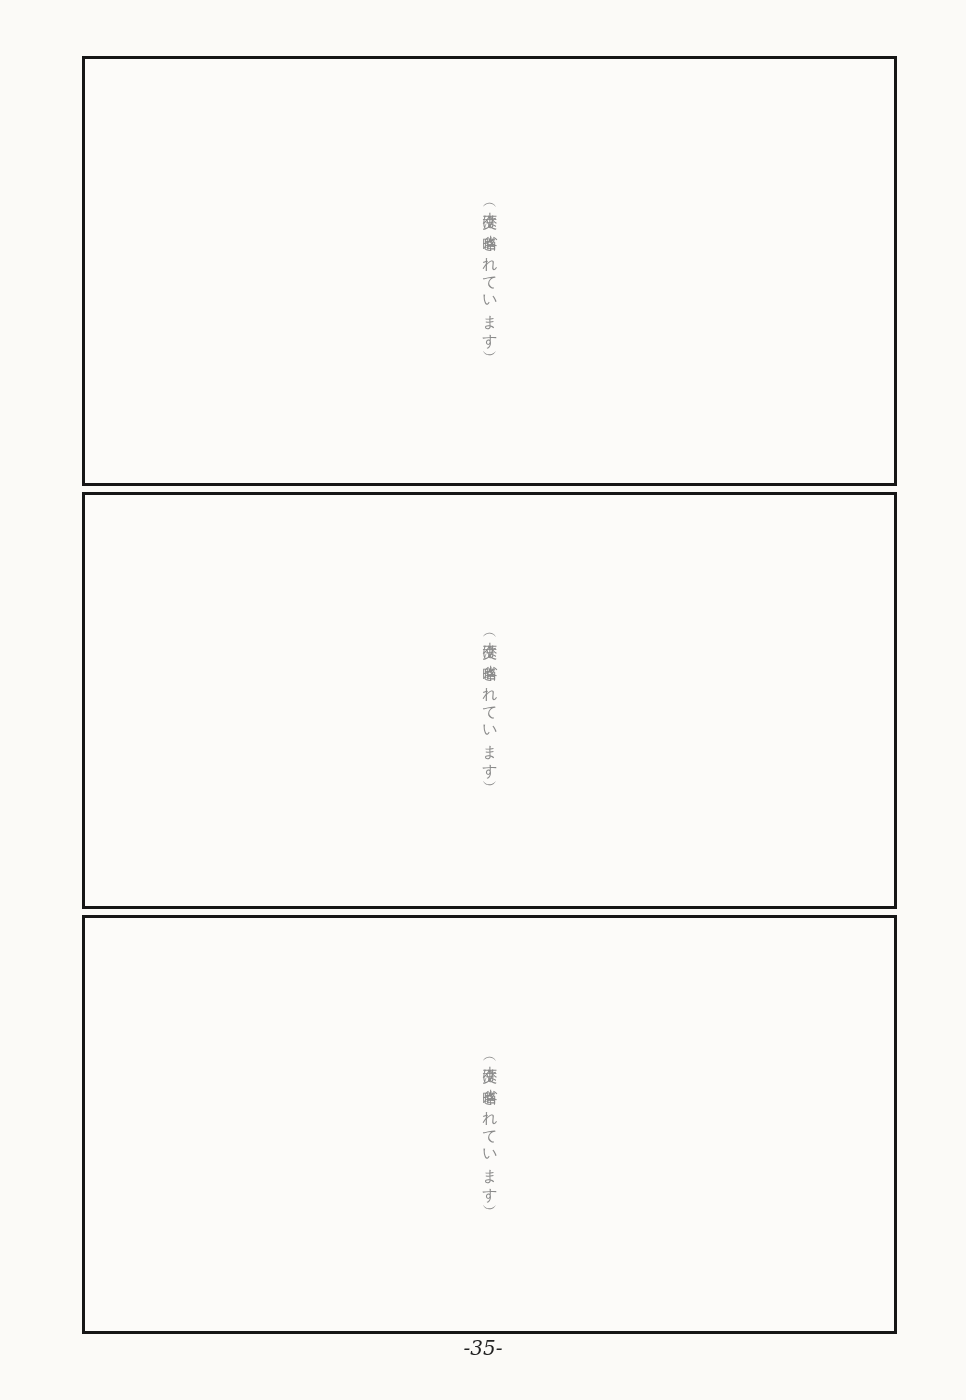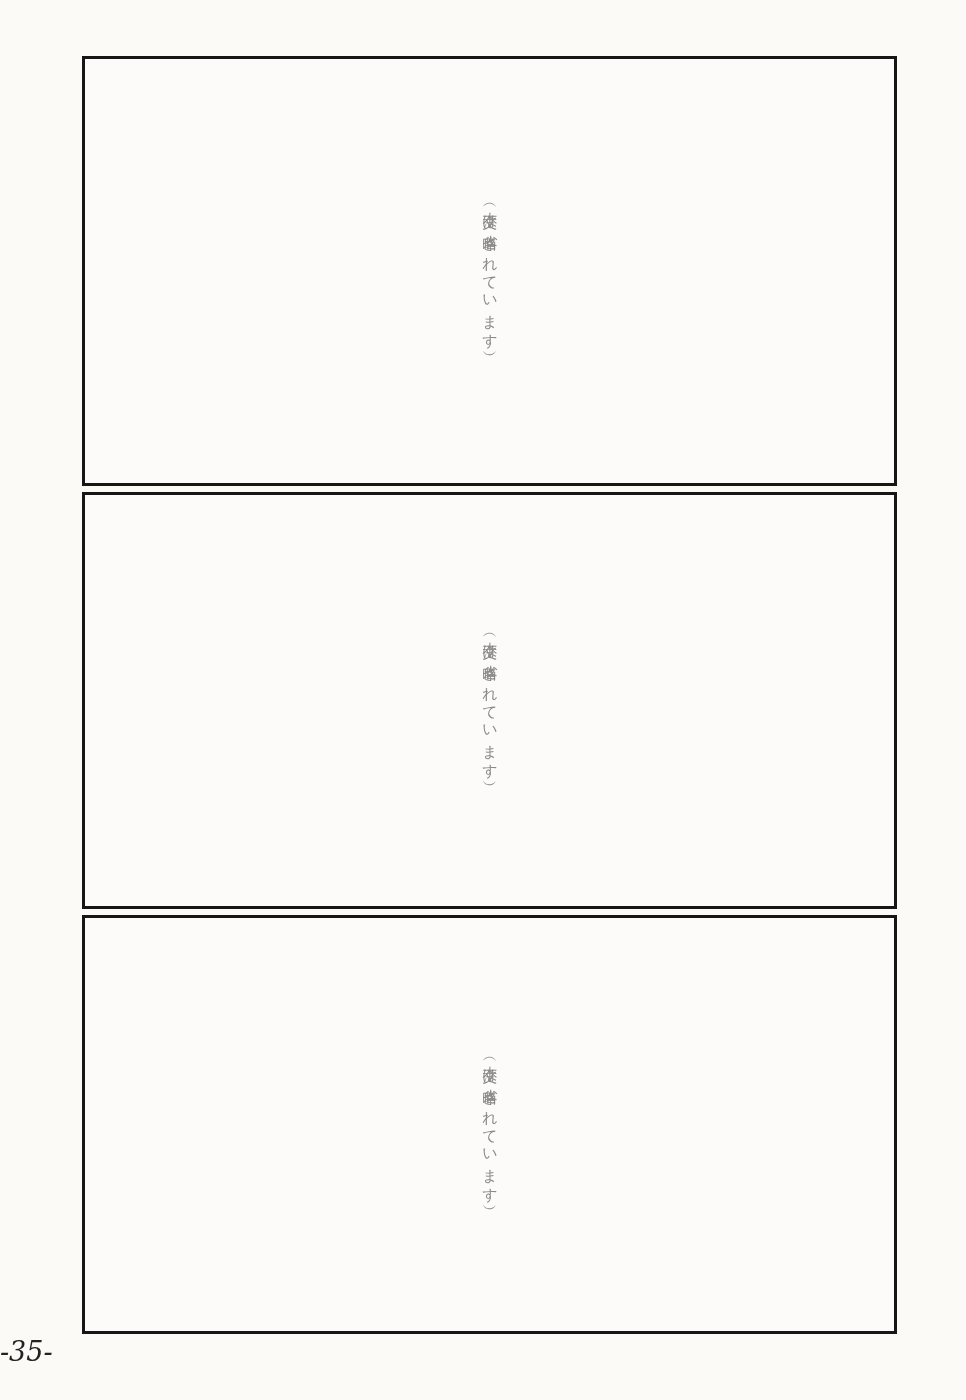--- a/index.html
+++ b/index.html
@@ -31,22 +31,22 @@
     color: #8a8a8a;
     letter-spacing: 2px;
     display: flex;
     align-items: center;
     justify-content: center;
   }
   .page-number {
     position: absolute;
     top: 1336px;
     left: 0; right: 0;
-    text-align: left;
-    font-size: 27px;
+    text-align: center;
+    font-size: 20px;
     font-style: italic;
     color: #222;
   }
 </style>
 </head>
 <body>
 
 <div class="text-box box-1">
   <div class="vtext">（本文は省略されています）</div>
 </div>

